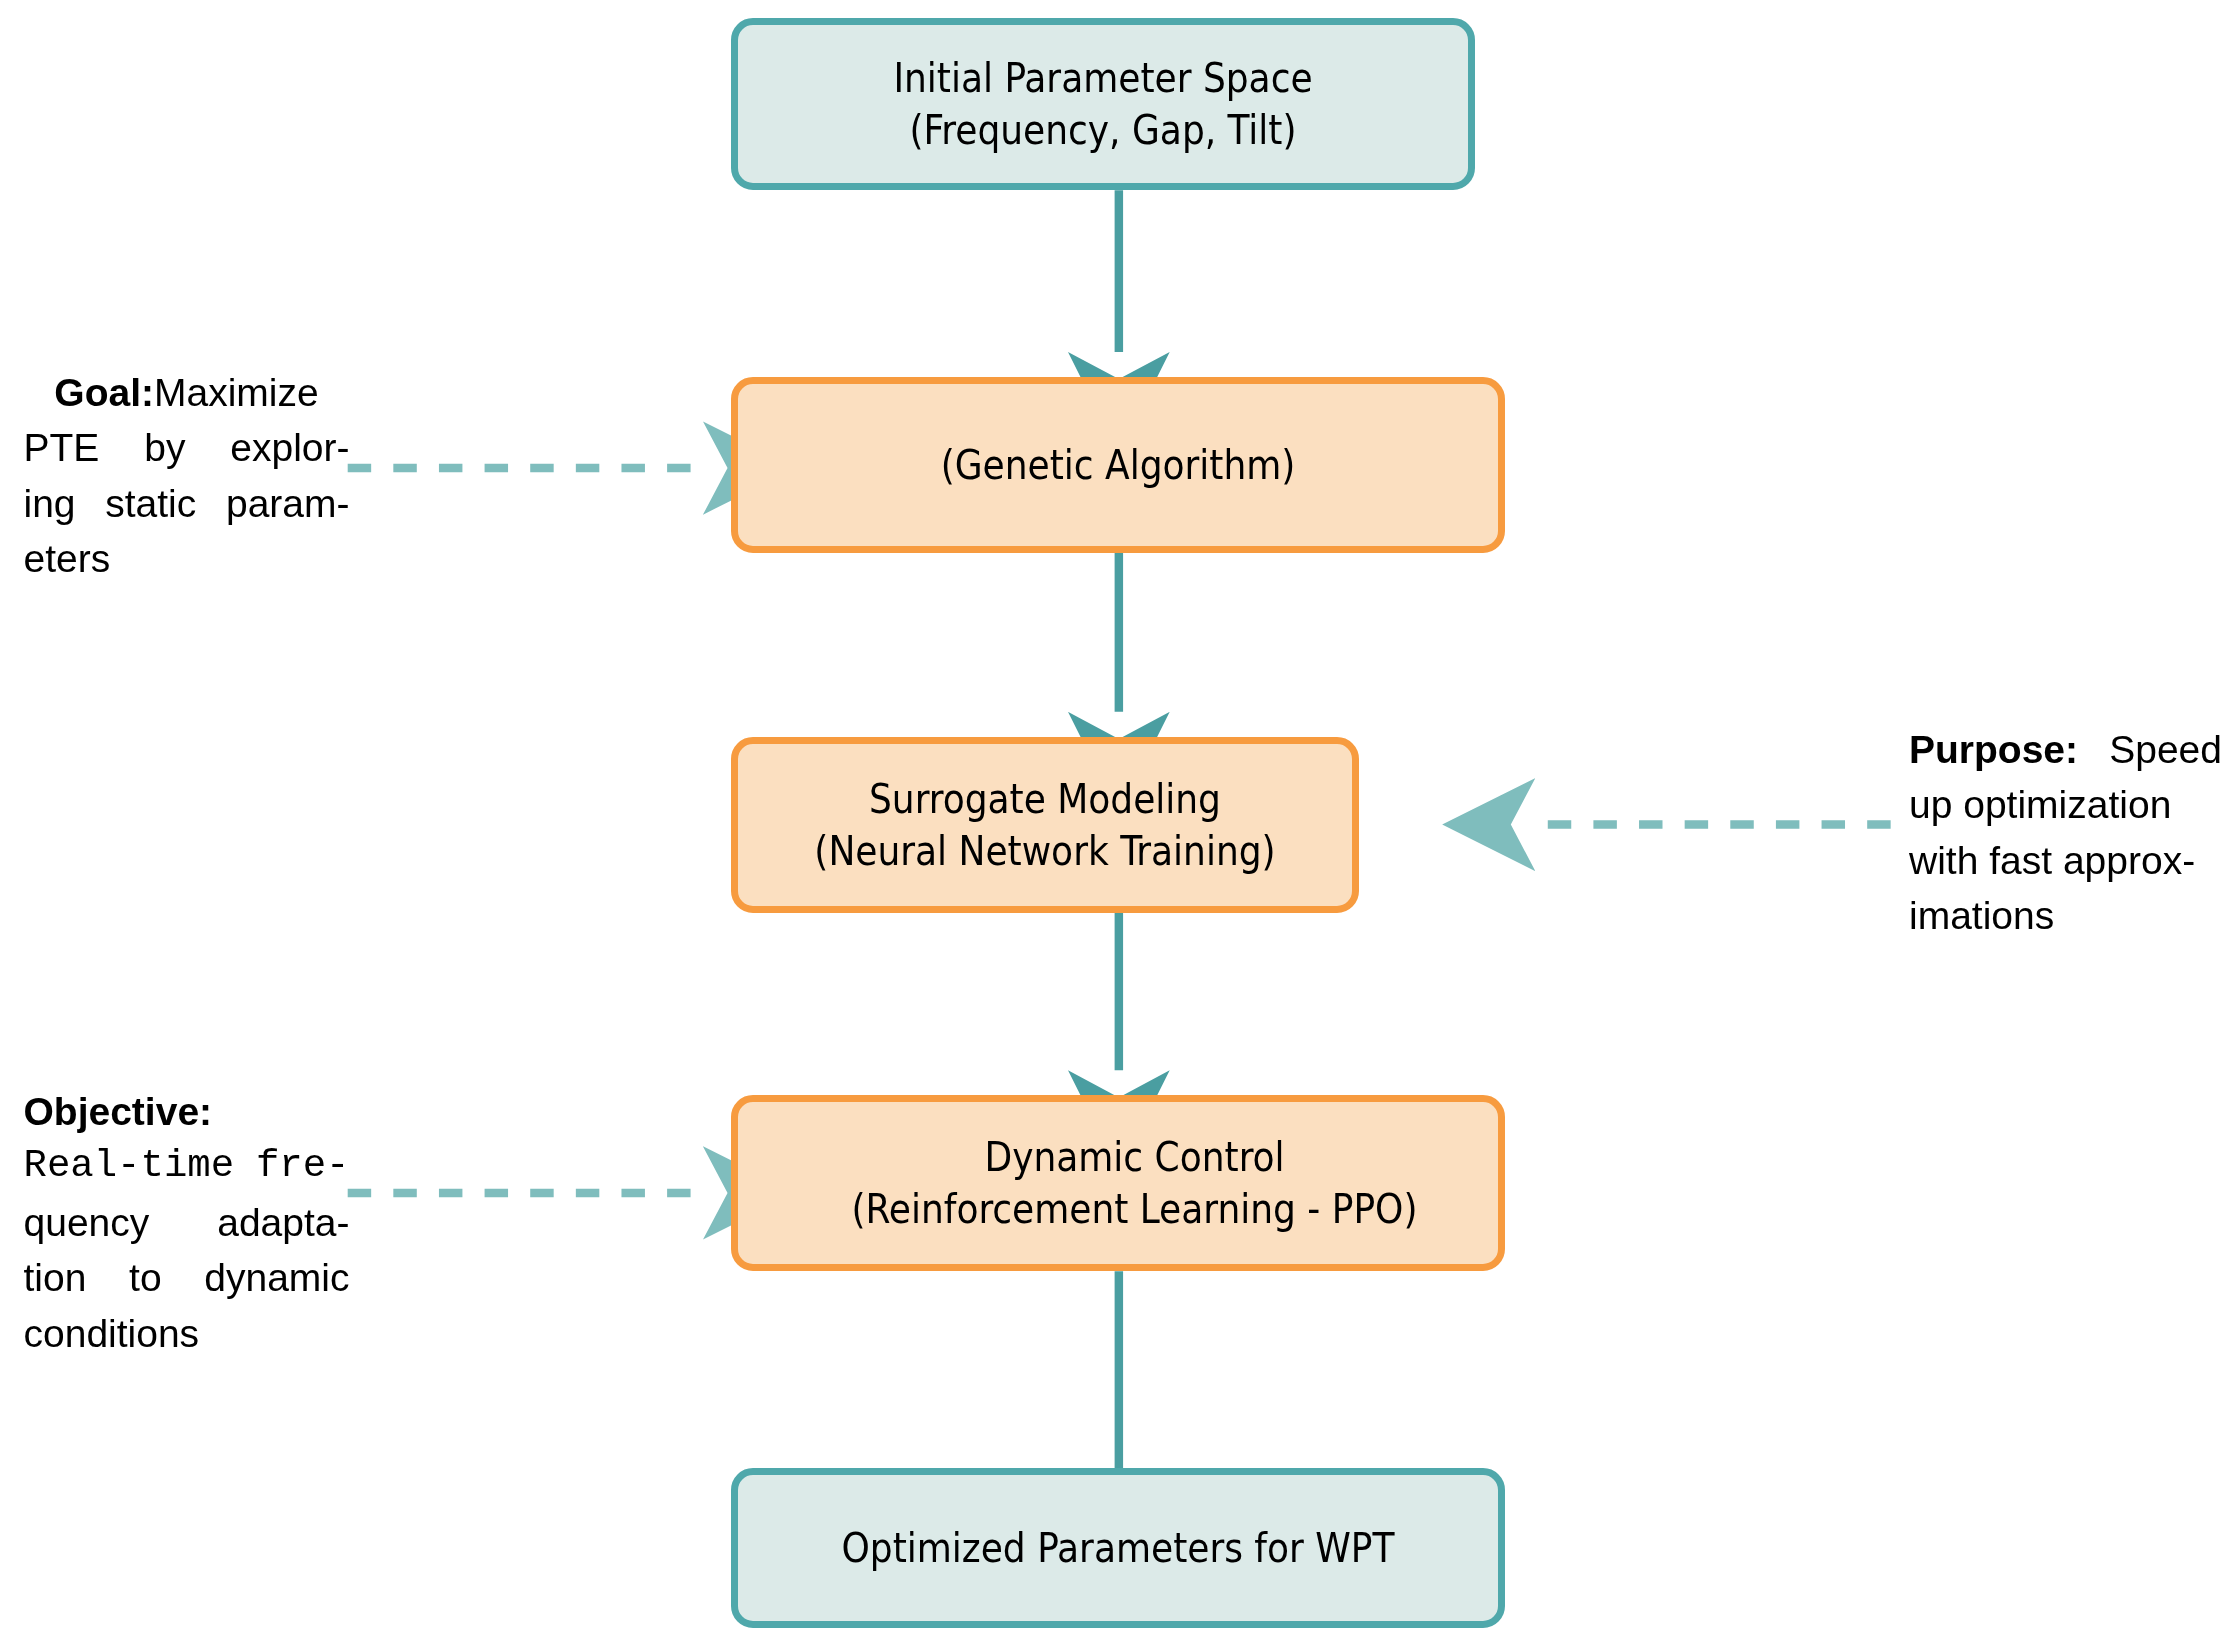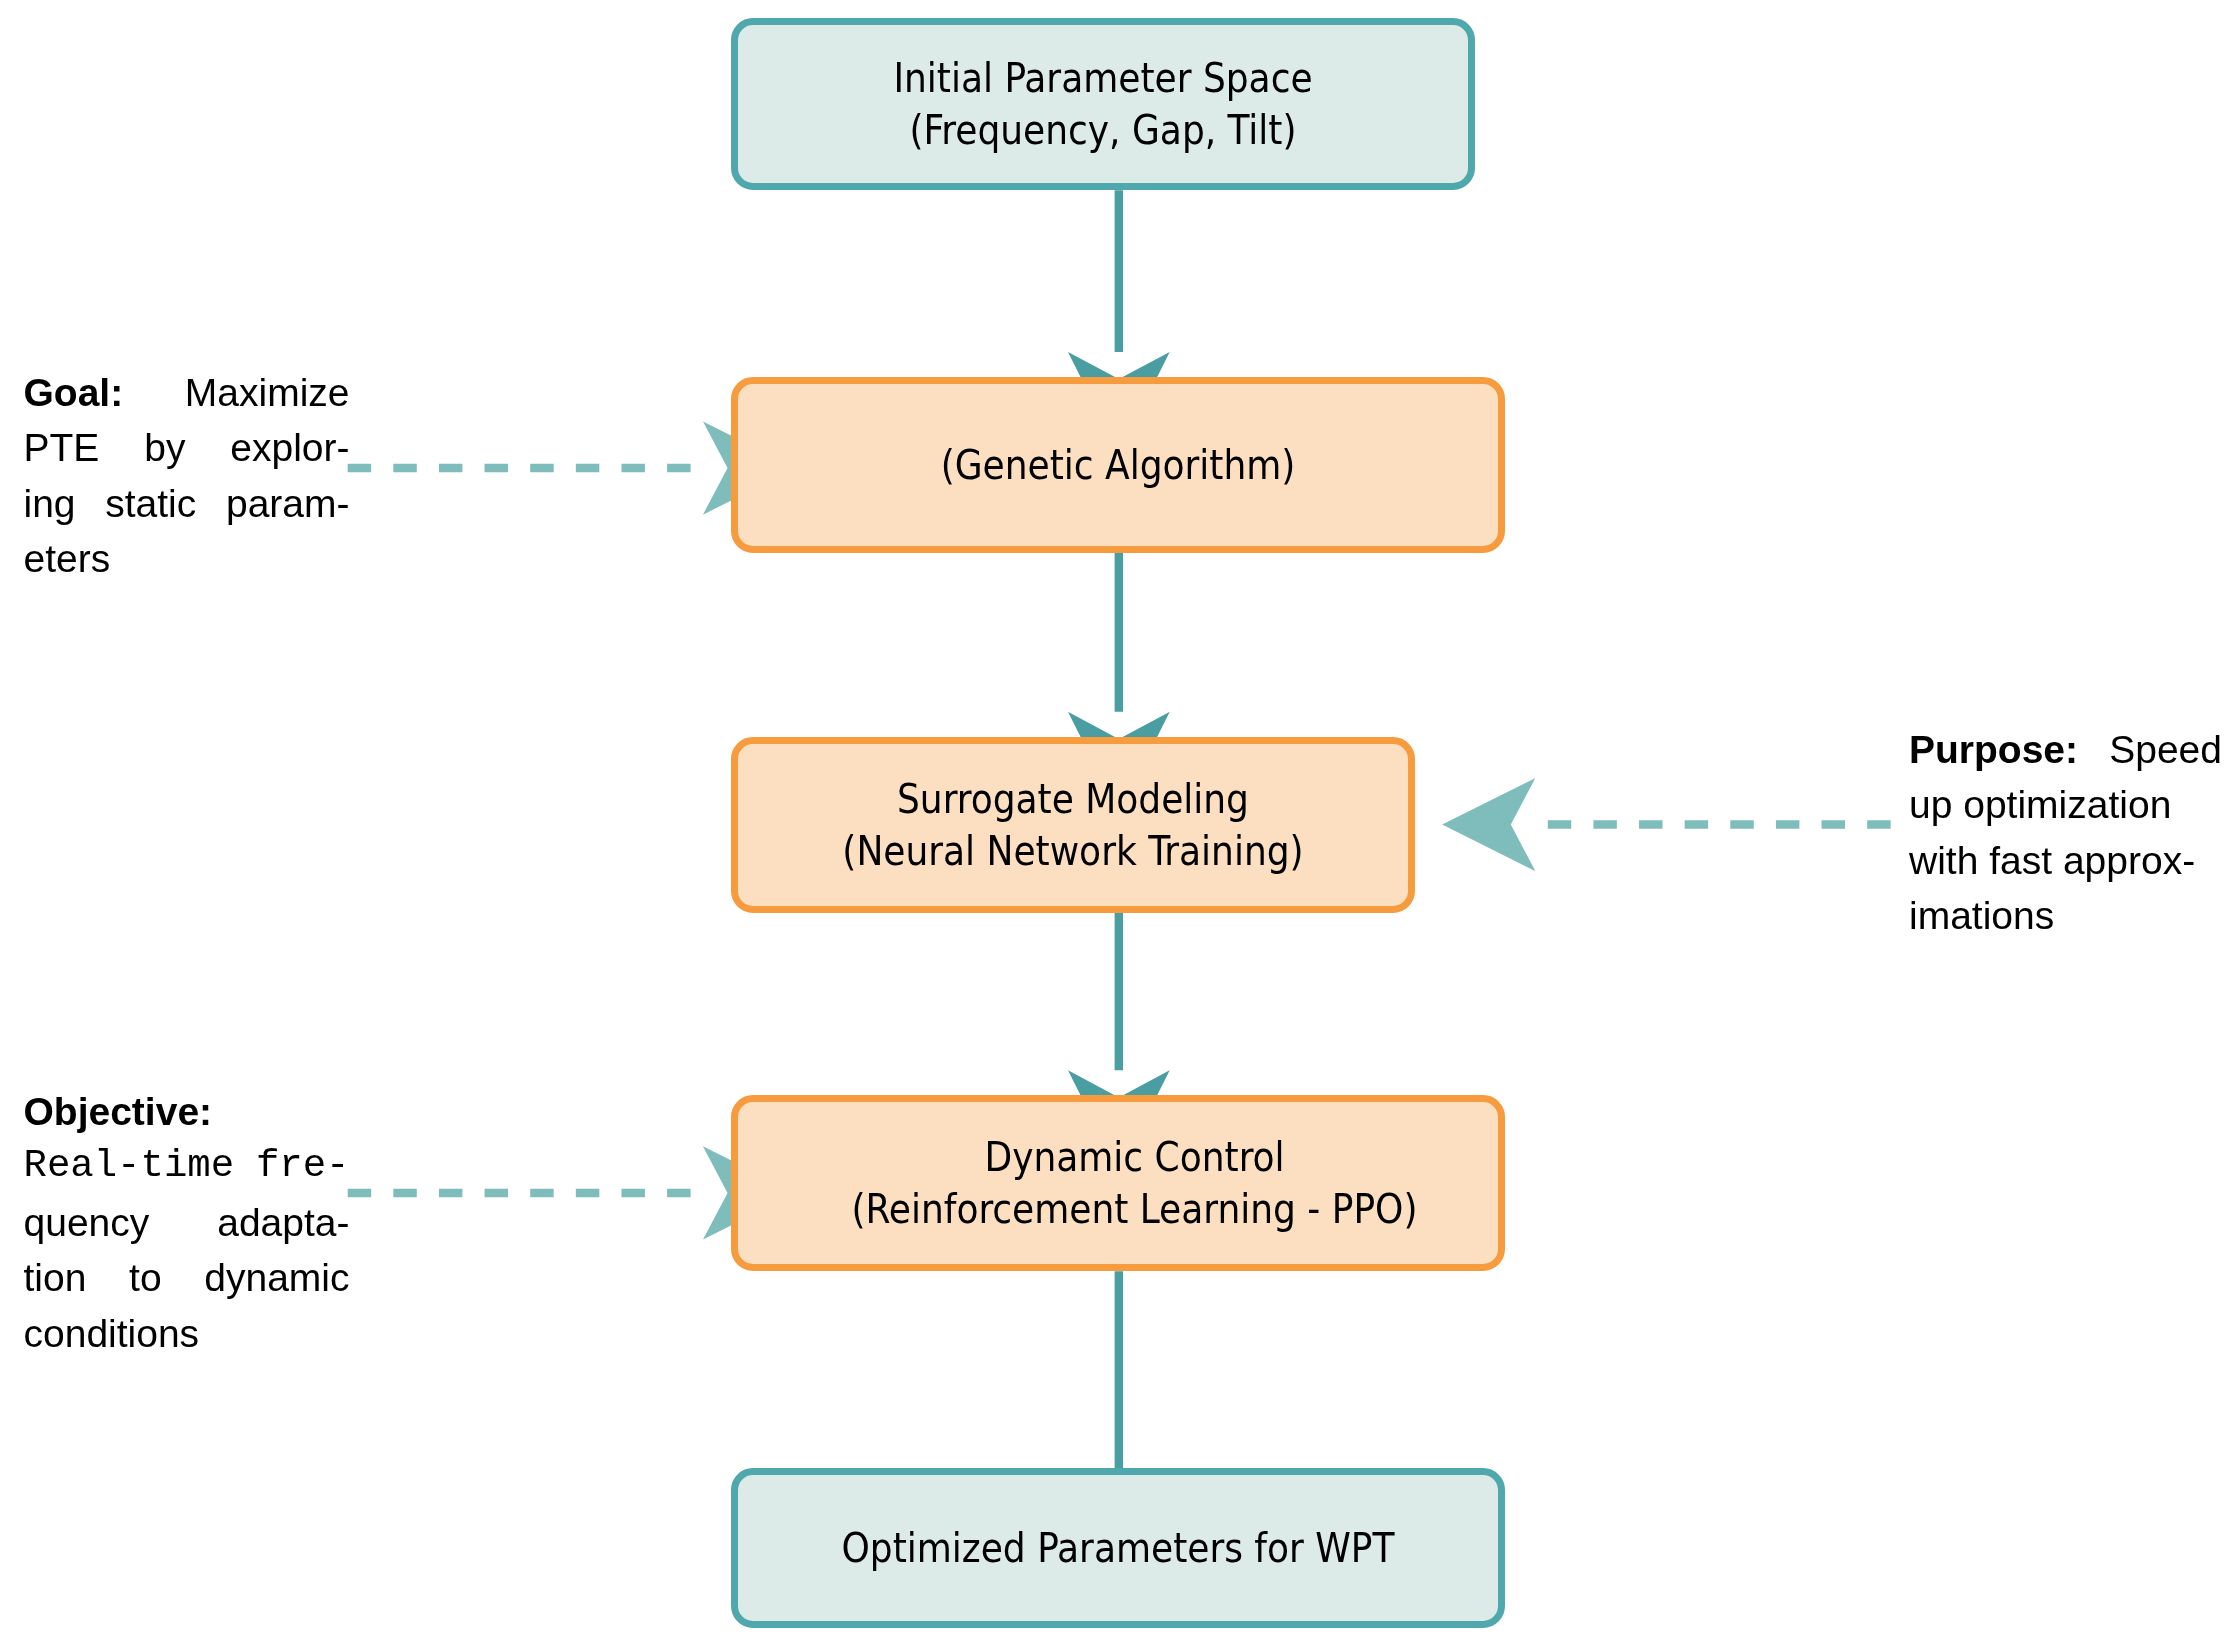--- a/index.html
+++ b/index.html
@@ -85,36 +85,36 @@
 
   <div class="node teal" id="node-initial" style="left:731px;top:18px;width:744px;height:172px;">
     <span class="line">Initial Parameter Space</span>
     <span class="line">(Frequency, Gap, Tilt)</span>
   </div>
 
   <div class="node orange" id="node-static" style="left:731px;top:377px;width:774px;height:176px;">
     <span class="line">(Genetic Algorithm)</span>
   </div>
 
-  <div class="node orange" id="node-surrogate" style="left:731px;top:737px;width:684px;height:176px;">
+  <div class="node orange" id="node-surrogate" style="left:731px;top:737px;width:628px;height:176px;">
     <span class="line">Surrogate Modeling</span>
     <span class="line">(Neural Network Training)</span>
   </div>
 
   <div class="node orange" id="node-dynamic" style="left:731px;top:1095px;width:774px;height:176px;padding-left:33px;">
     <span class="line">Dynamic Control</span>
     <span class="line">(Reinforcement Learning - PPO)</span>
   </div>
 
   <div class="node teal" id="node-optimized" style="left:731px;top:1468px;width:774px;height:160px;">
     <span class="line">Optimized Parameters for WPT</span>
   </div>
 
   <div class="annot" id="annot-goal" style="left:23.5px;top:365px;width:326px;">
-    <div style="display:flex;justify-content:space-between;">
+    <div style="display:flex;justify-content:center;">
       <b>Goal:</b>
       <span>Maximize</span>
     </div>
     <div style="display: flex; text-align: justify; justify-content: space-between;">
         <span>PTE</span>
         <span>by</span>
         <span>explor-</span>
       </div>
     <div style="display: flex; text-align: justify; justify-content: space-between;">
         <span>ing</span>

